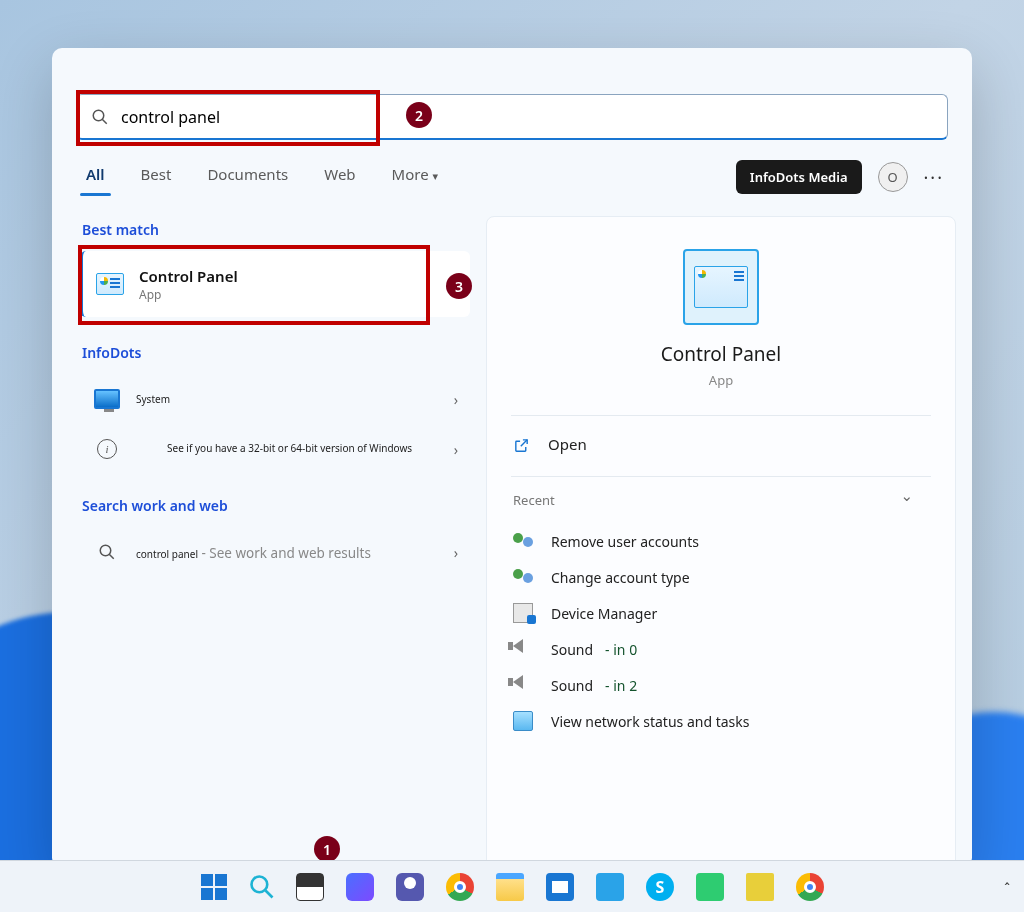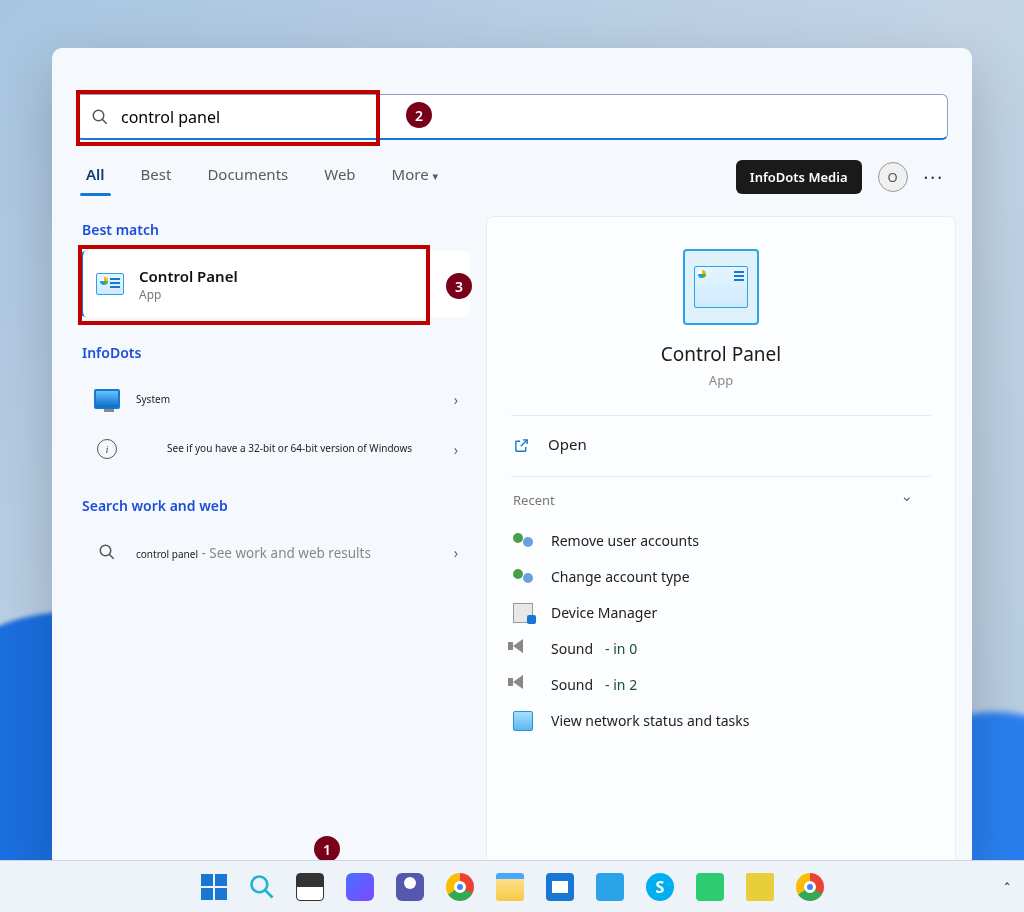--- a/index.html
+++ b/index.html
@@ -64,21 +64,21 @@
 
 
 .detail-icon-wrap { align-self:center; width:76px; height:76px; border:2px solid #2aa3e8; border-radius:4px; background:#dff2fc; display:flex; align-items:center; justify-content:center; margin-top:8px;}
 .detail-title { align-self:center; font-size:19px; color:#1a1a1a; margin-top:16px;}
 .detail-sub { align-self:center; font-size:13px; color:#888; margin-top:4px;}
 .hr { height:1px; background:#e4eaf0; margin:26px 0 0 0;}
 .action-row { display:flex; align-items:flex-end; padding:18px 2px; font-size:15px; color:#222; cursor:pointer;}
 .action-row .open-icon { width:17px; height:17px; margin-right:18px; stroke:#1976d2; fill:none;}
 .expand-chev { position:absolute; right:42px; color:#666; font-size:15px; cursor:pointer;}
 .recent-title { font-size:13px; color:#777; margin:14px 0 14px 2px;}
-.recent-item { display:flex; align-items:flex-start; padding:8px 2px; font-size:14px; color:#222; cursor:pointer;}
+.recent-item { display:flex; align-items:center; padding:8px 2px; font-size:14px; color:#222; cursor:pointer;}
 .recent-item .ri-icon { width:20px; height:20px; margin-right:18px; flex-shrink:0;}
 .recent-item .suffix { color:#14532d; margin-left:12px; font-size:14px;}
 
 
 .taskbar { position:absolute; left:0; bottom:0; width:100%; height:52px; background:#eef3f9; border-top:1px solid #d0d7df; display:flex; align-items:center; justify-content:center;}
 .tb-icons { display:flex; align-items:center; gap:18px;}
 .tb-icon { width:32px; height:32px; border-radius:4px; display:flex; align-items:center; justify-content:center; cursor:pointer;}
 .tb-tray { position:absolute; right:14px; bottom:14px; color:#333; font-size:14px;}
 
 

